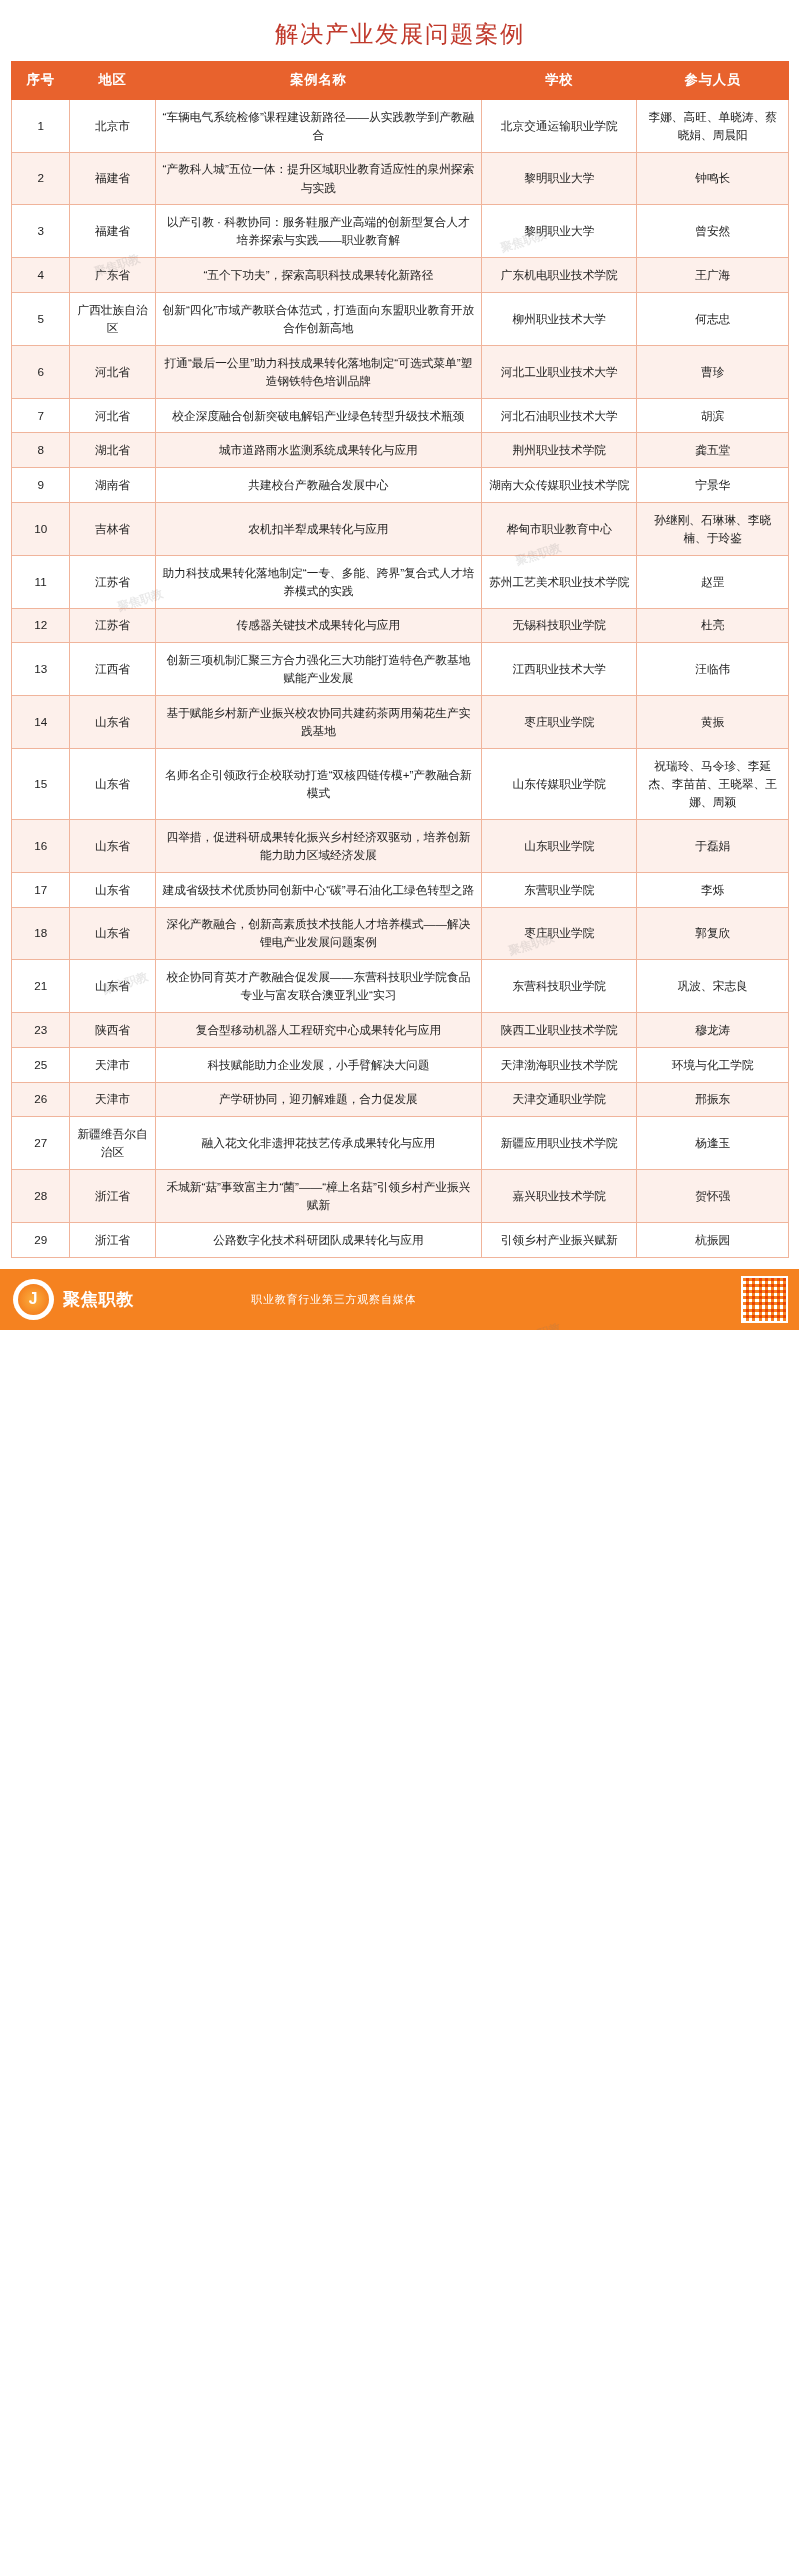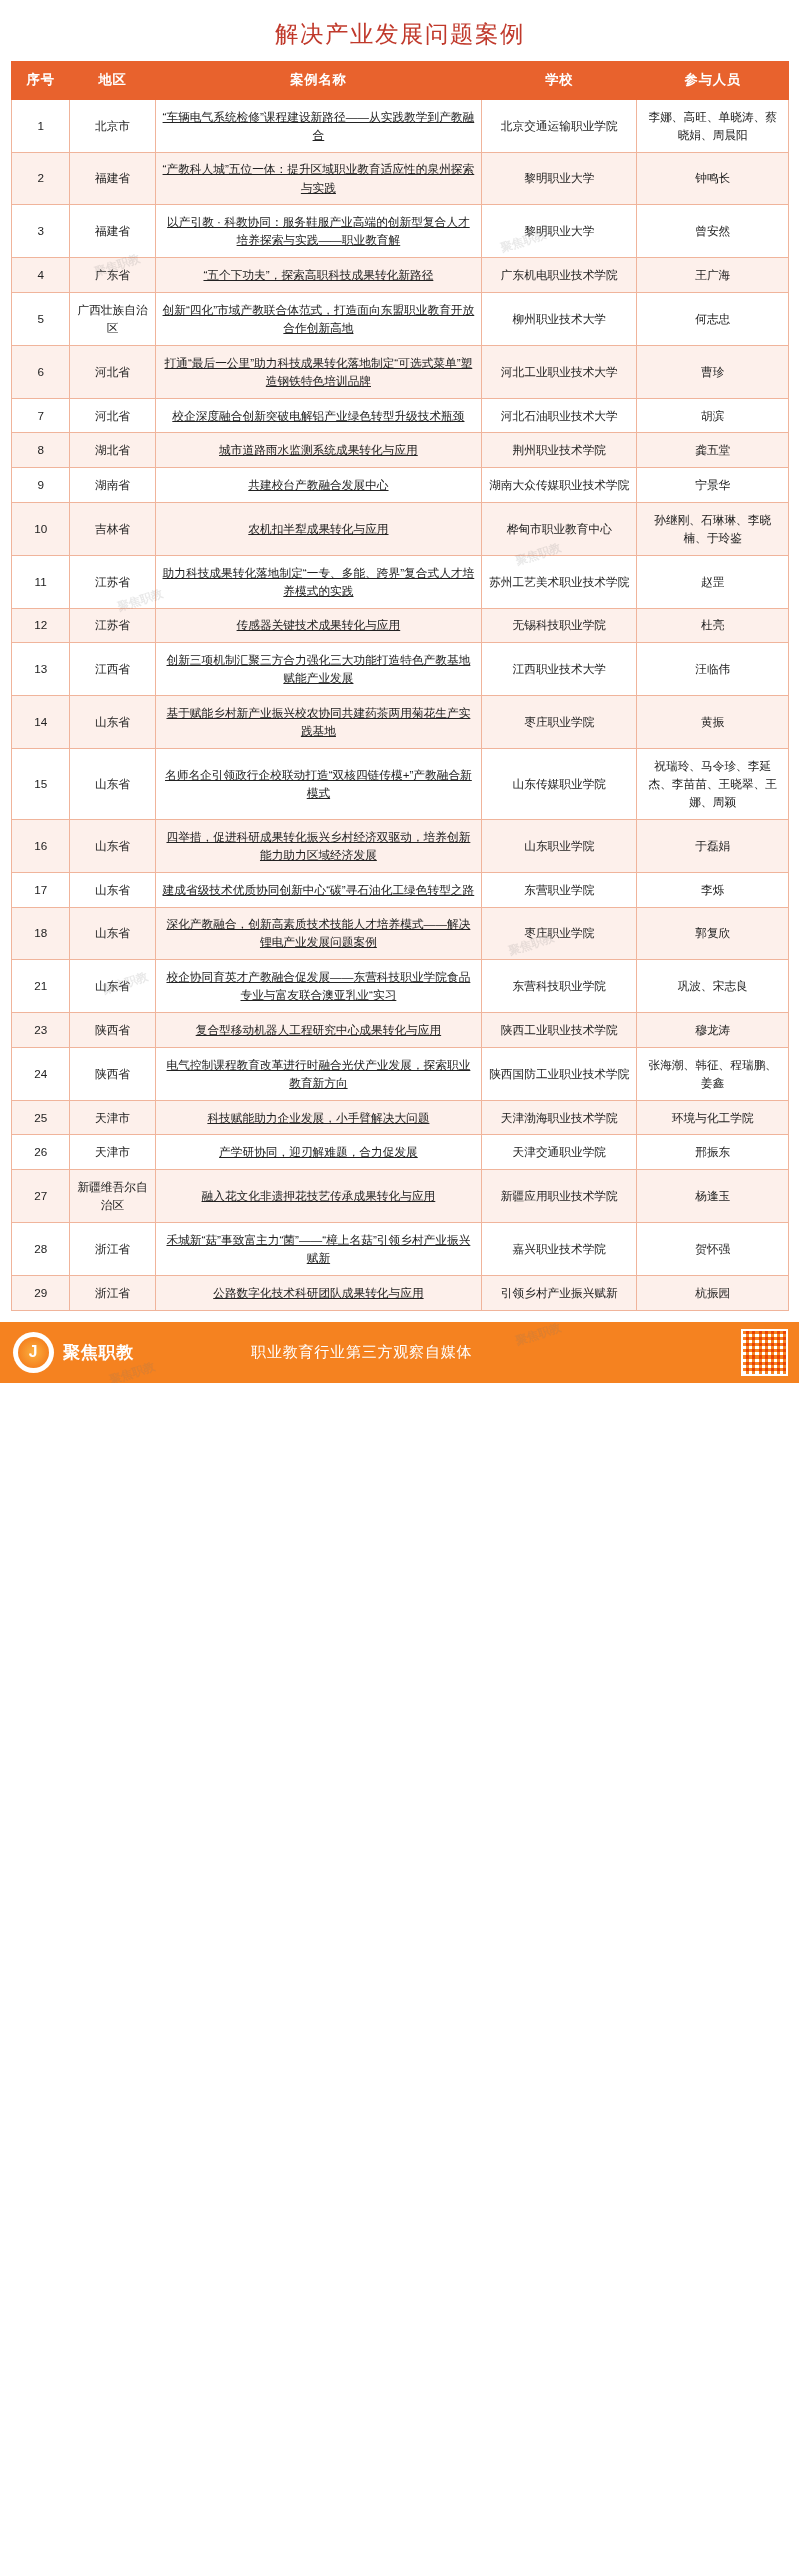--- a/index.html
+++ b/index.html
@@ -61,21 +61,21 @@
     vertical-align: middle;
     line-height: 1.55;
   }
   table.main tbody tr:nth-child(even) td {
     background: #fdf0eb;
   }
   table.main tbody tr:nth-child(odd) td {
     background: #ffffff;
   }
   td.idx { font-size: 12.5px; }
-  td.case { text-align: center; text-decoration: underline; }
+  td.case { text-align: center; }
   .footer {
     margin-top: 11px;
     background: #f58220;
     height: 61px;
     display: flex;
     align-items: center;
     padding: 0 12.5px;
     position: relative;
   }
   .footer .logo {
@@ -94,21 +94,21 @@
   }
   .footer .brand {
     color: #ffffff;
     font-size: 17px;
     font-weight: bold;
     margin-left: 9.4px;
     letter-spacing: 0.8px;
   }
   .footer .slogan {
     color: #ffffff;
-    font-size: 15px;
+    font-size: 11px;
     margin-left: 117px;
     letter-spacing: 0.8px;
   }
   .footer .qr {
     position: absolute;
     right: 12.5px;
     top: 7px;
     width: 47px; height: 47px;
     background:
       repeating-linear-gradient(90deg, #ffffff 0 3.1px, #f58220 3.1px 6.2px),
@@ -288,27 +288,20 @@
             <td>巩波、宋志良</td>
           </tr>
           <tr>
             <td class="idx">23</td>
             <td>陕西省</td>
             <td class="case">复合型移动机器人工程研究中心成果转化与应用</td>
             <td>陕西工业职业技术学院</td>
             <td>穆龙涛</td>
           </tr>
           <tr>
-            <td class="idx">24</td>
-            <td>陕西省</td>
-            <td class="case">电气控制课程教育改革进行时融合光伏产业发展，探索职业教育新方向</td>
-            <td>陕西国防工业职业技术学院</td>
-            <td>张海潮、韩征、程瑞鹏、姜鑫</td>
-          </tr>
-          <tr>
             <td class="idx">25</td>
             <td>天津市</td>
             <td class="case">科技赋能助力企业发展，小手臂解决大问题</td>
             <td>天津渤海职业技术学院</td>
             <td>环境与化工学院</td>
           </tr>
           <tr>
             <td class="idx">26</td>
             <td>天津市</td>
             <td class="case">产学研协同，迎刃解难题，合力促发展</td>

